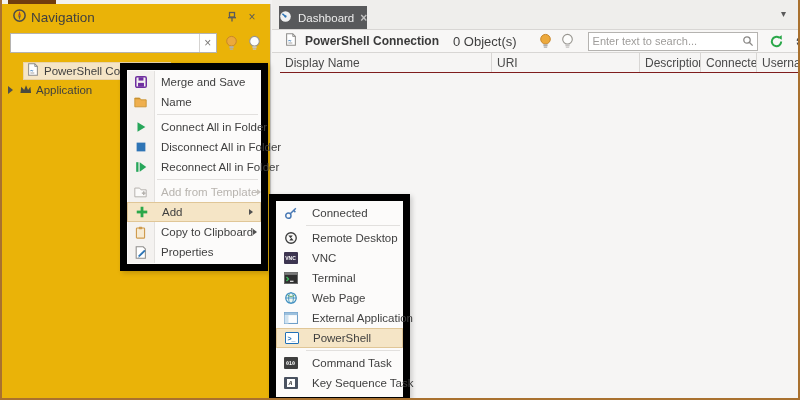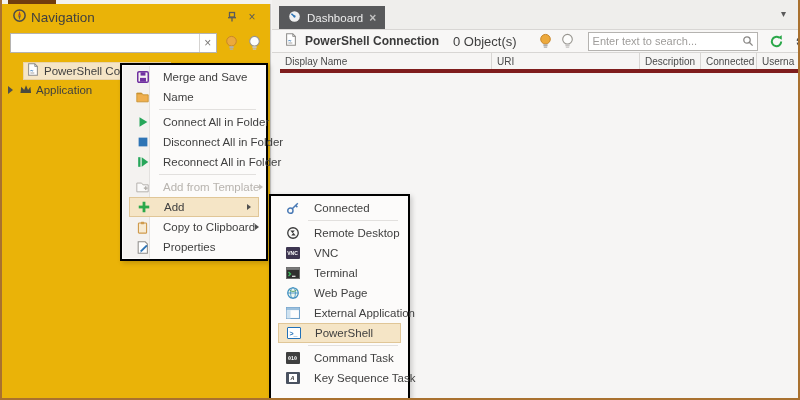--- a/index.html
+++ b/index.html
@@ -29,38 +29,38 @@
   .tree { margin-top:8px; font-size:11.5px; }
   .trow { height:19px; display:flex; align-items:center; }
   .trow-sel-box { display:flex; align-items:center; height:18px; background:#f5e5c6; border:1px solid #e8d3ab; padding:0 6px 0 2px; margin-left:21px; gap:4px; }
   .trow2 { margin-left:6px; gap:3px; }
   .expander { width:0; height:0; border-left:5px solid #4f4f4f; border-top:4px solid transparent; border-bottom:4px solid transparent; margin-right:2px; }
   .tlabel { color:#3f3f3f; white-space:nowrap; }
 
   
   .main { position:absolute; left:270px; top:0; right:0; bottom:0; background:#f5f4f3; }
   .tab-bar { height:30px; background:#efeeec; display:flex; align-items:flex-end; border-bottom:1px solid #d8d6d4; position:relative; }
-  .tab-active { margin-left:7px; height:23px; background:#58595b; color:#ededed; display:flex; align-items:center; gap:6px; padding:0 9px; font-size:11.5px; }
+  .tab-active { margin-left:7px; height:23px; background:#58595b; color:#ededed; display:flex; align-items:center; gap:6px; padding:0 0; font-size:11.5px; }
   .tab-close { color:#c2c2c2; font-size:12px; font-weight:bold; }
   .tabbar-caret { position:absolute; right:12px; top:8px; color:#5a5a5a; font-size:10px; }
 
   .dash-header { height:23px; background:#f8f7f6; border-bottom:1px solid #d8d6d4; display:flex; align-items:center; padding:0 6px 0 12px; gap:7px; }
   .dash-title { font-size:12px; font-weight:bold; color:#3a3a3a; white-space:nowrap; }
   .dash-spacer { flex:1; }
   .dash-count { font-size:13px; color:#3f3f3f; margin-right:14px; white-space:nowrap; }
   .dash-searchbox { width:172px; height:19px; margin-left:6px; }
   .sb-mag { width:18px; display:flex; align-items:center; justify-content:center; }
   .toolbtn { display:flex; align-items:center; justify-content:center; margin-left:4px; }
 
-  .grid-header { display:flex; height:20px; margin-left:8px; border-bottom:4px solid #7f1d1d; font-size:10px; color:#4a4a4a; background:#f6f5f4; }
+  .grid-header { display:flex; height:20px; margin-left:8px; border-bottom:1px solid #7f1d1d; font-size:12px; color:#4a4a4a; background:#f6f5f4; }
   .gh-cell { display:flex; align-items:center; padding-left:5px; border-right:1px solid #d8d6d4; overflow:hidden; white-space:nowrap; }
   .grid-body { position:absolute; left:8px; right:0; top:74px; bottom:0; background:#f6f5f4; }
 
   
-  .menu { position:absolute; background:#fcfbfa; border:2px solid #000000; box-shadow:2px 2px 5px rgba(0,0,0,0.18); padding:2px 7px; z-index:20; }
+  .menu { position:absolute; background:#fcfbfa; border:7px solid #000000; box-shadow:2px 2px 5px rgba(0,0,0,0.18); padding:2px 0; z-index:20; }
   .ctx-menu { left:118px; top:63px; width:148px; }
   .sub-menu { left:267px; top:194px; width:141px; height:210px; z-index:21; }
   .menu-gutter { position:absolute; left:1px; top:1px; bottom:1px; width:27px; background:#f4f2f0; border-right:1px solid #e3e1df; }
   .mi { position:relative; height:20px; display:flex; align-items:center; font-size:11.5px; color:#3f3f3f; }
   .mi .mico { width:27px; min-width:27px; display:flex; align-items:center; justify-content:center; }
   .sub-menu .mi .mico { width:29px; min-width:29px; }
   .mi .mlabel { padding-left:7px; white-space:nowrap; }
   .mi.hl { background:#f5e5c6; border:1px solid #e0c697; height:20px; }
   .mi.disabled .mlabel { color:#b8b4af; }
   .marrow { margin-left:auto; margin-right:7px; width:0; height:0; border-left:4px solid #4f4f4f; border-top:3.5px solid transparent; border-bottom:3.5px solid transparent; }

